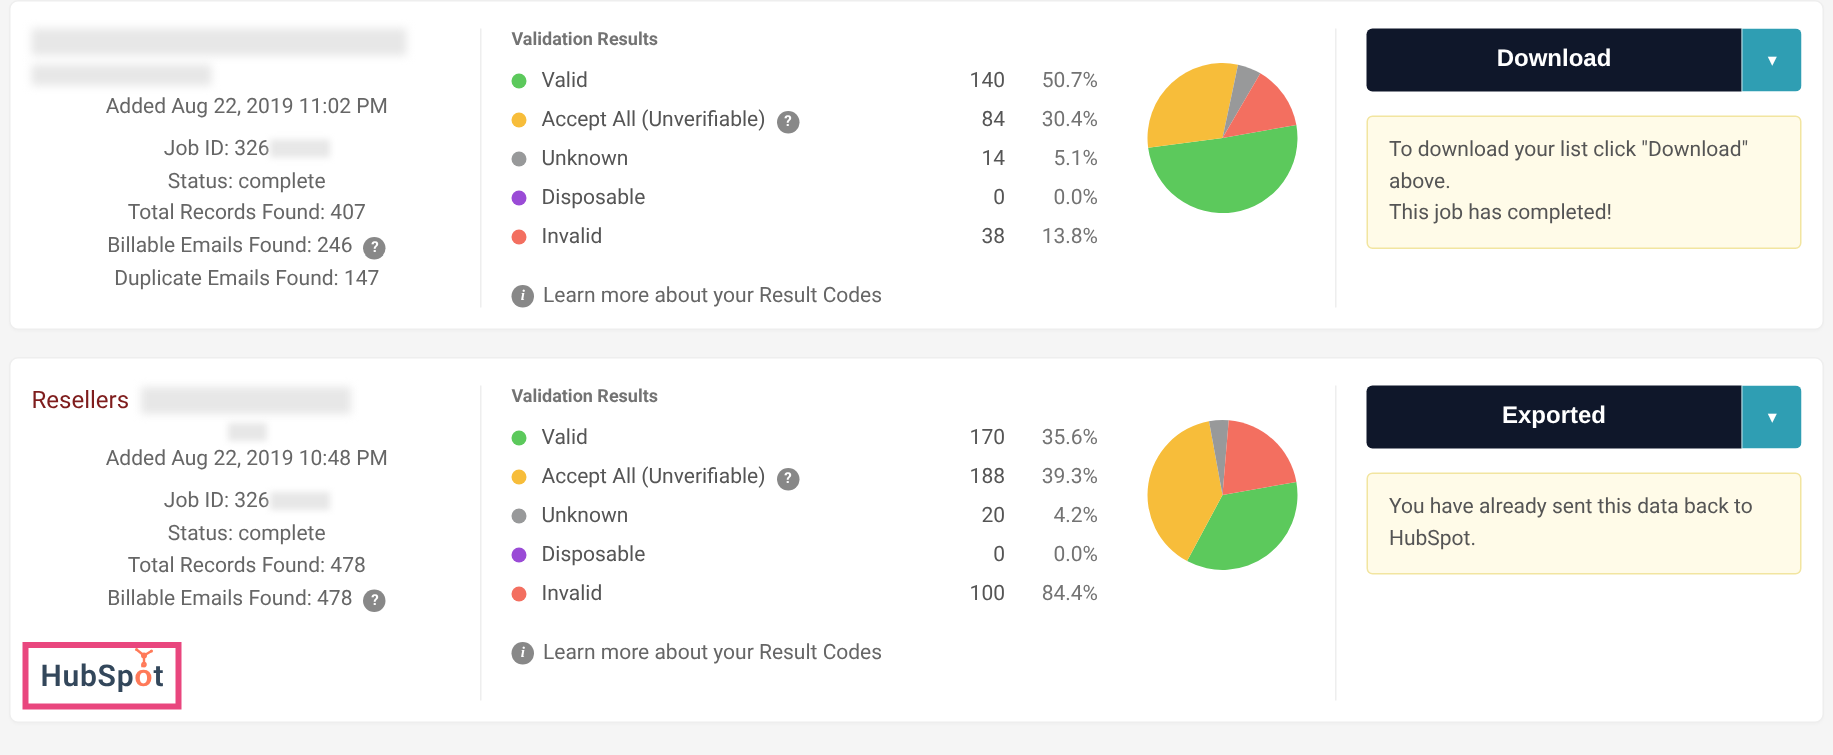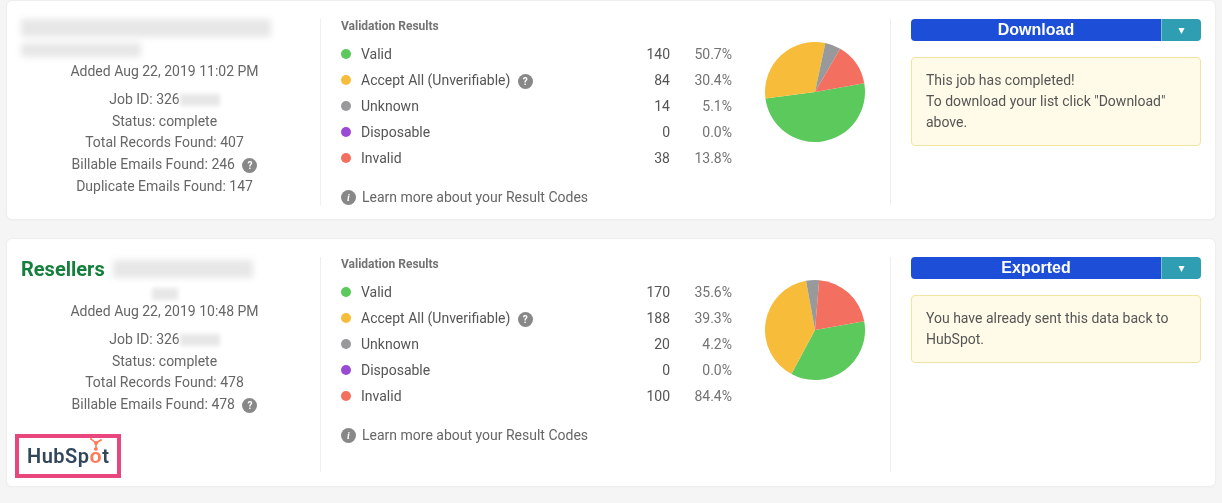--- a/index.html
+++ b/index.html
@@ -24,21 +24,21 @@
 .col-stats { flex:1; }
 .col-chart { width: 150px; display:flex; align-items:flex-start; justify-content:center; padding-top:18px;}
 .col-right { width: 310px; padding-left: 20px;}
 .job-title-blur {
   background: #e7e7e7;
   width: 250px; height: 18px;
   filter: blur(3px);
   margin-bottom: 6px;
 }
 .job-title-row { display:flex; align-items:center; gap:8px; margin-bottom:4px;}
-.job-title-text { font-weight:700; color:#15803d; font-size:20px;}
+.job-title-text { font-weight:400; color:#7f1d1d; font-size:16px;}
 .job-title-blur-sm {background:#e7e7e7; width:140px; height:18px; filter:blur(3px);}
 .blur-pill { display:inline-block; background:#e7e7e7; width:40px; height:12px; filter:blur(2px); vertical-align:middle;}
 .job-meta { color:#666; margin-bottom: 10px; margin-top:2px;}
 .job-line { color:#666; line-height: 1.55;}
 .help-circle {
   display:inline-flex; align-items:center; justify-content:center;
   width:15px;height:15px;border-radius:50%;background:#888;color:#fff;
   font-size:10px;font-weight:700;margin-left:4px;
 }
 h3.vr-title { font-size:12px; font-weight:700; color:#737373; margin-bottom: 8px;}
@@ -48,22 +48,22 @@
 .stat-count { width:60px; text-align:right; color:#555;}
 .stat-pct { width:70px; text-align:right; color:#737373; padding-right:8px;}
 .learn-row { margin-top:18px; color:#666; display:flex; align-items:center; gap:6px;}
 .info-icon {
   display:inline-flex;align-items:center;justify-content:center;
   width:15px;height:15px;border-radius:50%;background:#888;color:#fff;
   font-size:10px;font-weight:800;font-style:italic;font-family:Georgia,serif;
 }
 .btn-row { display:flex; margin-bottom: 16px;}
 .btn-main {
-  flex:1; background:#1d4ed8; color:#fff; border:none;
-  padding: 2px 8px; font-size:16px; font-weight:700;
+  flex:1; background:#0f172a; color:#fff; border:none;
+  padding: 12px 8px; font-size:16px; font-weight:700;
   border-radius:4px 0 0 4px;
 }
 .btn-caret {
   width:40px; background:#2f9eb3; color:#fff; border:none;
   border-left:1px solid rgba(255,255,255,0.35);
   border-radius:0 4px 4px 0; font-size:12px;
 }
 .notice {
   background:#fffbe8; border:1px solid #f2e5a0; border-radius:4px;
   padding:12px 14px; color:#555; line-height:1.5;
@@ -135,22 +135,22 @@
           <path d="M 55 55 L 80.24144874867112 11.83903076773867 A 50 50 0 0 1 104.24038765061042 46.317591116653524 Z" fill="#f36f60"></path>
         </svg>
     </div>
   </div>
   <div class="col-right">
     <div class="btn-row">
       <button class="btn-main">Download</button>
       <button class="btn-caret"><span>▾</span></button>
     </div>
     <div class="notice">
+      <div>To download your list click "Download" above.</div>
       <div>This job has completed!</div>
-      <div>To download your list click "Download" above.</div>
     </div>
   </div>
 </div>
 
 <div class="card">
   <div class="col-left" style="padding-bottom:56px;">
     <div class="job-title-row">
       <span class="job-title-text">Resellers</span>
       <span class="job-title-blur-sm"></span>
     </div>

